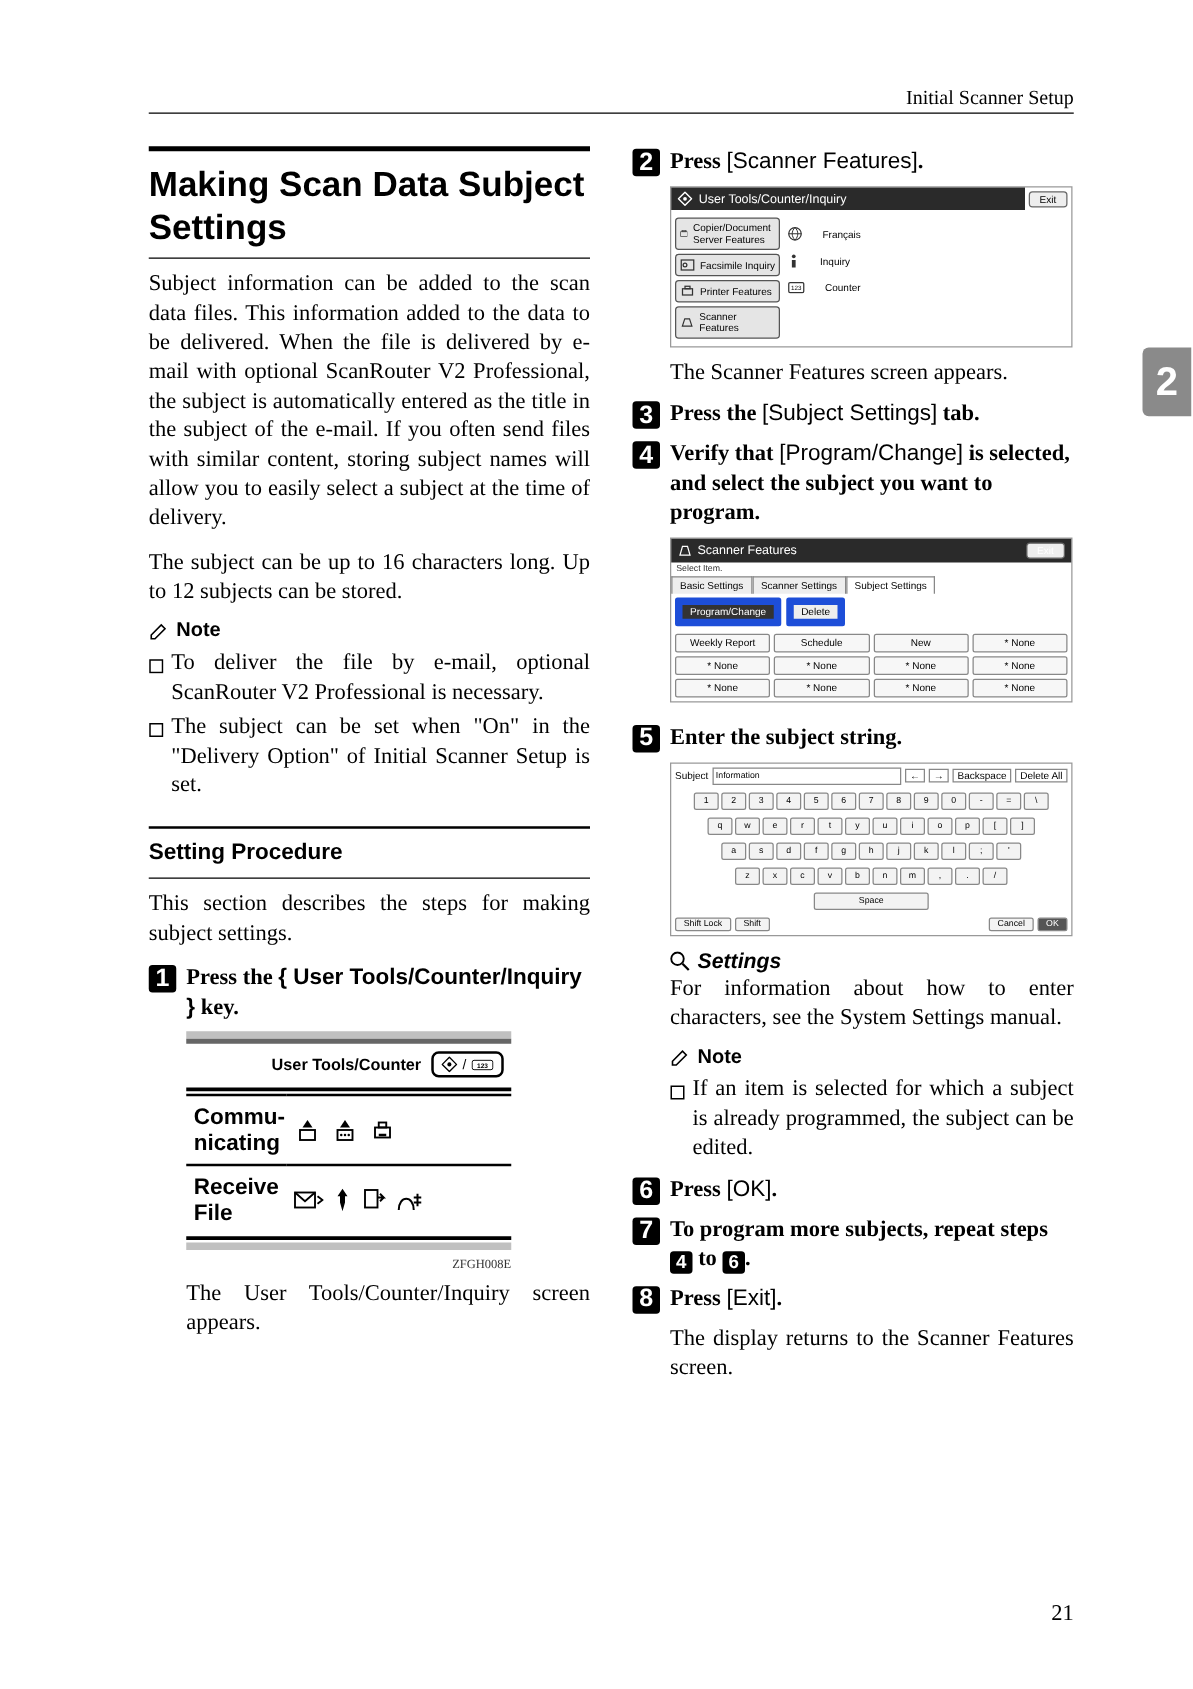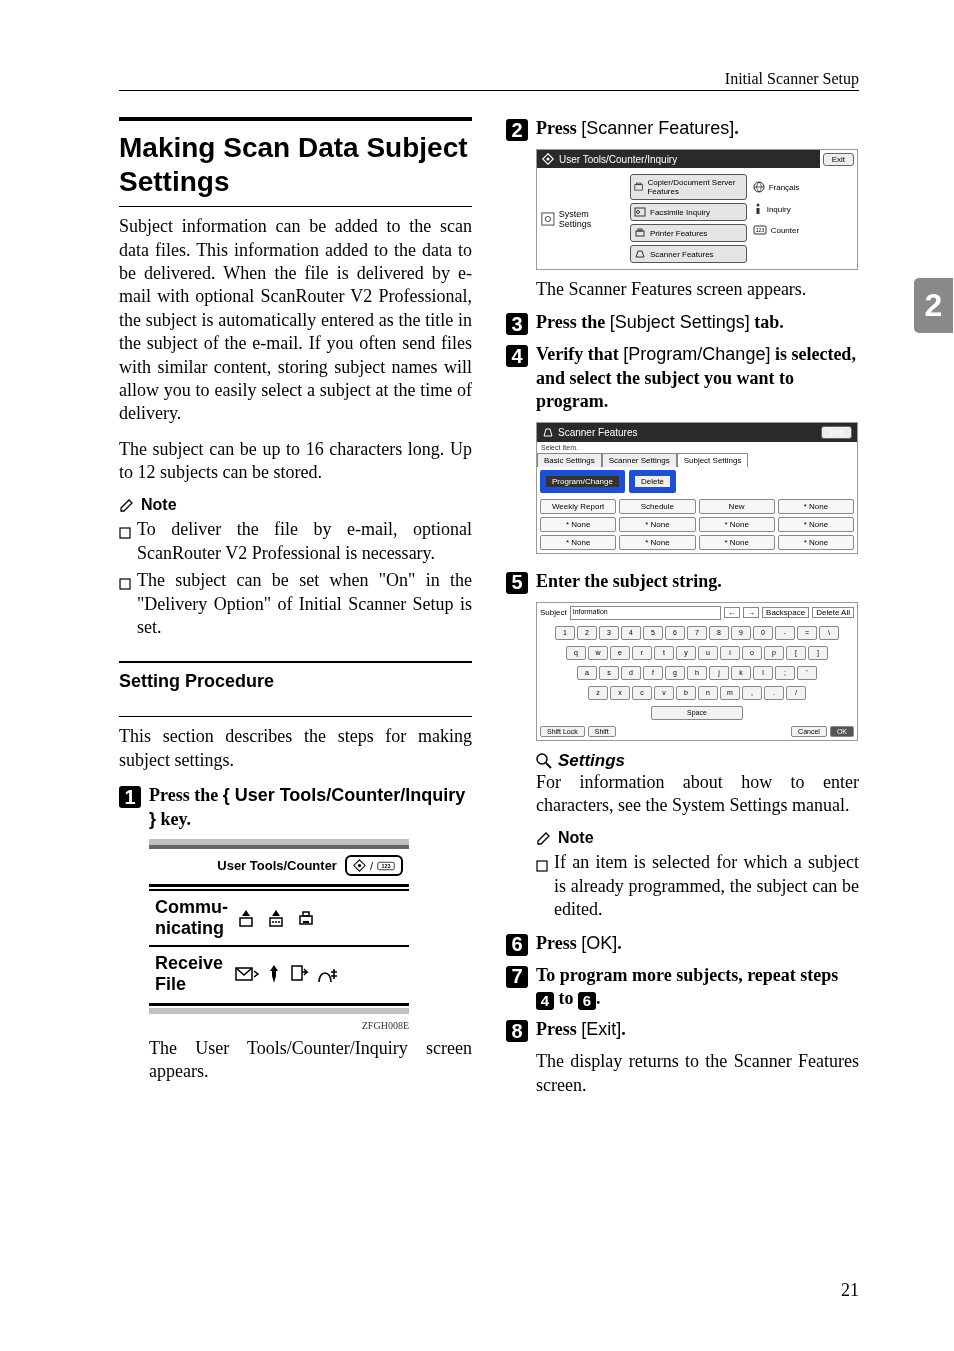--- a/index.html
+++ b/index.html
@@ -100,21 +100,21 @@
   margin-top: 4px;
 }
 .bullet-box svg { width:12px; height:12px; }
 h2 {
   font-family: Helvetica, Arial, sans-serif;
   font-weight: bold;
   font-size: 18px;
   margin: 22px 0 8px;
   border-top: 2px solid #000;
   border-bottom: 1px solid #000;
-  padding: 8px 0 24px;
+  padding: 8px 0 10px;
 }
 .step {
   display:flex;
   gap: 8px;
   margin-bottom: 8px;
 }
 .step-num {
   flex:0 0 auto;
   width: 22px;
   height: 22px;
@@ -254,21 +254,21 @@
   padding:3px;
   display:flex;
   align-items:center;
   gap:4px;
   font-size:8px;
 }
 .ut-right { padding:3px;}
 .ut-rcell{
   display:flex;
   align-items:center;
-  gap:4px;
+  gap:16px;
   font-size:8px;
   margin:10px 0;
 }
 .ut-top-right{
   display:flex;
   flex-direction:column;
   align-items:flex-end;
   gap:4px;
   padding:3px;
   font-size:8px;
@@ -513,27 +513,20 @@
         <div style="display:flex;">
           <div style="flex:1">
             <div class="ut-head">
               <svg class="diamond" viewBox="0 0 16 16">
                   <polygon points="8,1 15,8 8,15 1,8" fill="none" stroke="#fff" stroke-width="1.5"></polygon>
                   <circle cx="8" cy="8" r="2" fill="#fff"></circle>
                 </svg>
               <span>User Tools/Counter/Inquiry</span>
             </div>
             <div class="ut-body">
-              <div class="ut-left">
-                <svg width="14" height="14" viewBox="0 0 16 16">
-                    <rect x="1" y="1" width="14" height="14" fill="none" stroke="#333"></rect>
-                    <circle cx="8" cy="8" r="3" fill="none" stroke="#333"></circle>
-                  </svg>
-                <span>System Settings</span>
-              </div>
               <div class="ut-mid">
                 <div class="ut-btn">
                     <svg width="12" height="10" viewBox="0 0 12 10">
                       <rect x="1" y="2" width="10" height="7" fill="none" stroke="#333"></rect>
                       <rect x="3" y="0" width="6" height="2" fill="none" stroke="#333"></rect>
                     </svg>
                     <span>Copier/Document Server Features</span>
                   </div>
                 <div class="ut-btn">
                     <svg width="12" height="10" viewBox="0 0 12 10">

